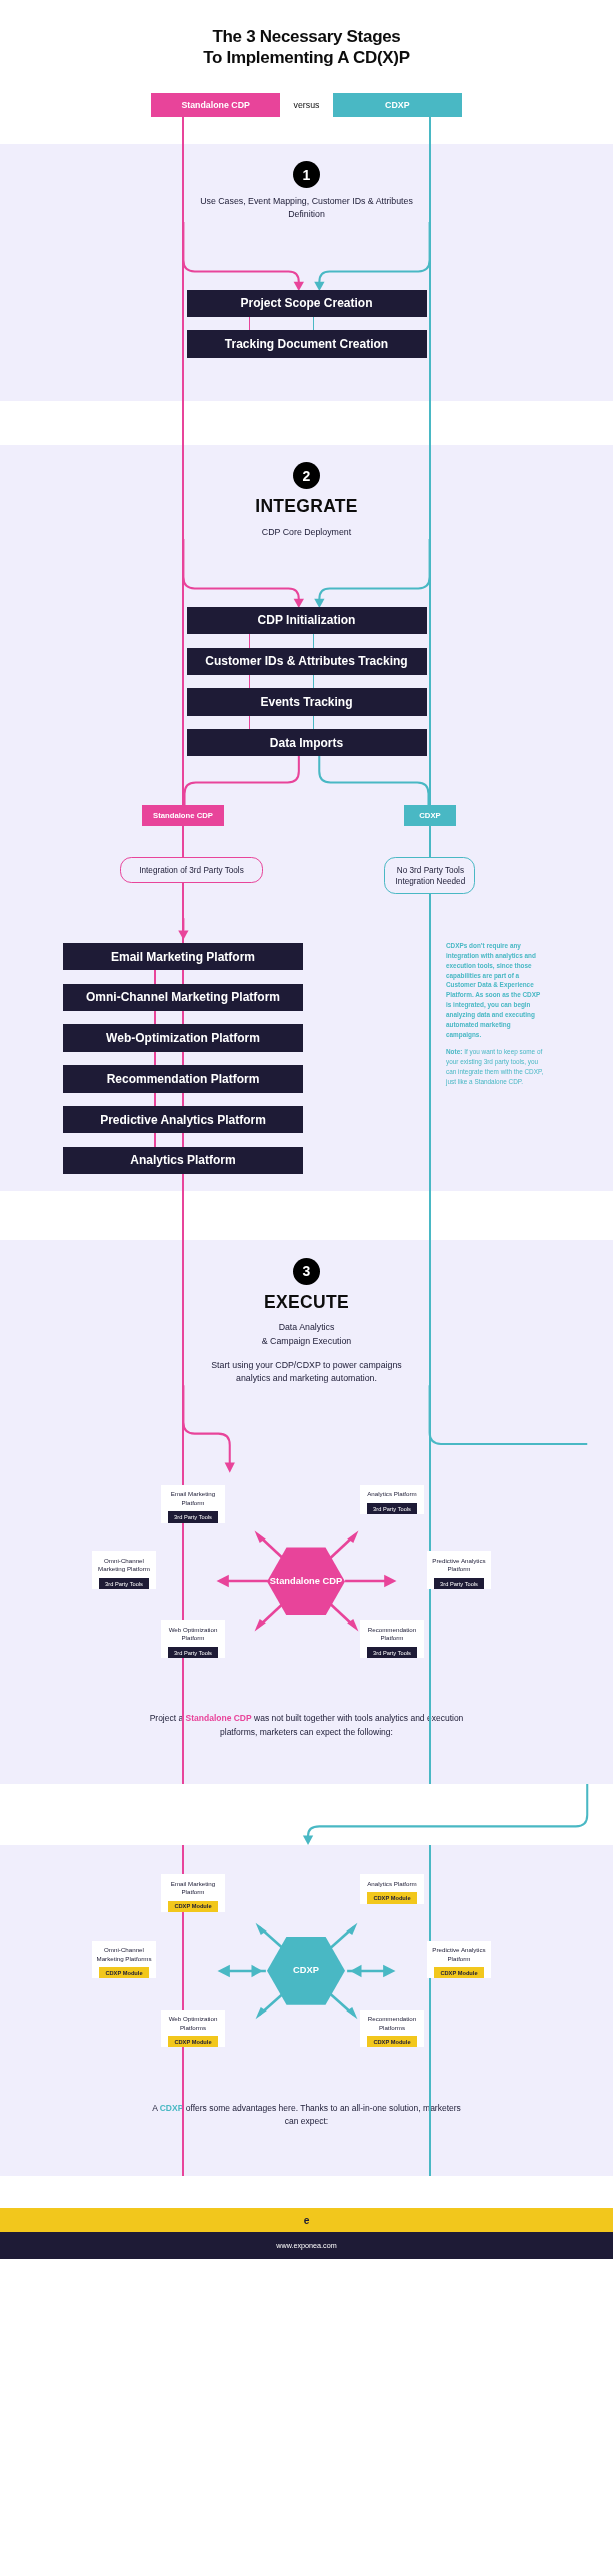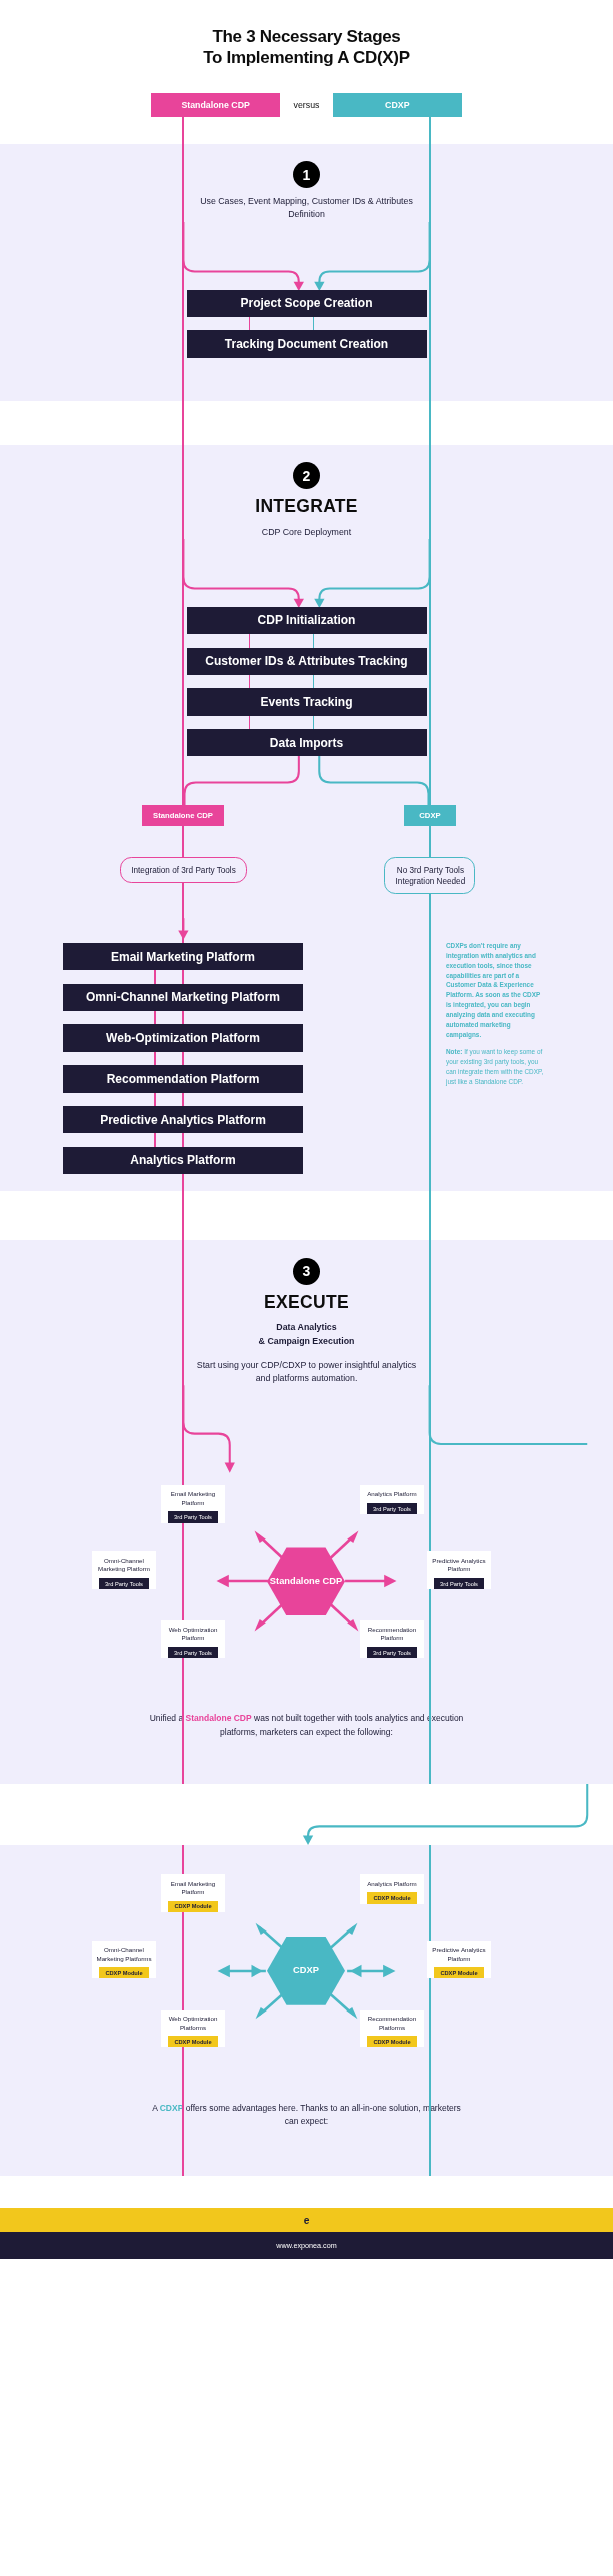--- a/index.html
+++ b/index.html
@@ -51,21 +51,21 @@
     margin:0 auto 7.2px;
   }
   .stage-name {
     font-size:17.5px; font-weight:bold; letter-spacing:0.3px;
     color:#0d0d0d; margin-bottom:8.2px;
   }
   .stage-sub {
     font-size:8.8px; line-height:1.5; color:#1c1b35;
     max-width:216px; margin:0 auto;
   }
-  .stage-sub.bold { font-weight:bold; }
+  .stage-sub.bold { font-weight:normal; }
   .stage-desc {
     font-size:8.8px; line-height:1.5; color:#1c1b35;
     max-width:222px; margin:11.3px auto 0;
   }
 
   
   .converge { position:relative; height:68px; }
   .converge svg { position:absolute; left:0; top:0; }
 
   
@@ -90,21 +90,21 @@
     color:#fff; font-weight:bold; font-size:7.7px;
     padding:5.7px 0; text-align:center;
   }
   .pill.pink { background:#e8449a; width:82px; }
   .pill.teal { background:#49b8c4; width:52px; }
 
   .round-box {
     border:1.5px solid; border-radius:11.3px; background:#f0eefc;
     font-size:8.2px; padding:6.2px 8.2px; text-align:center; line-height:1.35;
   }
-  .round-box.pink { border-color:#e8449a; width:127px; }
+  .round-box.pink { border-color:#e8449a; width:143px; }
   .round-box.teal { border-color:#49b8c4; width:91px;padding-left:10px; }
 
   
   .note-block {
     width:101px; font-size:6.4px; line-height:1.55; color:#49b8c4;
   }
   .note-block .strongpara { font-weight:bold; }
   .note-block .notepara { margin-top:7.2px; }
   .note-block .notepara b { font-weight:bold; }
 
@@ -289,21 +289,21 @@
     </div>
 
     <div class="band-white" style="height:49px;"></div>
 
     <div class="band-lav" style="padding:17.5px 0 0;">
       <div class="stage">
         <div class="badge">3</div>
         <div class="stage-name">EXECUTE</div>
         <div class="stage-sub bold">Data Analytics</div>
         <div class="stage-sub bold">&amp; Campaign Execution</div>
-        <div class="stage-desc">Start using your CDP/CDXP to power insightful analytics and platforms automation.</div>
+        <div class="stage-desc">Start using your CDP/CDXP to power campaigns analytics and marketing automation.</div>
       </div>
 
       <div style="position:relative;height:88px;">
         <svg width="613" height="88" viewBox="0 0 1190 170">
           <path d="M356 0 L356 72 Q356 94 378 94 L424 94 Q446 94 446 116 L446 152" stroke="#e8449a" stroke-width="4" fill="none"></path>
           <polygon points="436 150, 456 150, 446 170" fill="#e8449a"></polygon>
           <path d="M834 0 L834 92 Q834 114 856 114 L1140 114" stroke="#49b8c4" stroke-width="4" fill="none"></path>
         </svg>
       </div>
 
@@ -351,21 +351,21 @@
           <div class="cname">Recommendation Platform</div>
           <div class="badge-tool">3rd Party Tools</div>
         </div>
 
         <div class="hex pink" style="left:267px;top:74px;">Standalone CDP</div>
       </div>
 
       <div style="height:23px;"></div>
 
       <div class="result-intro">
-        <span>Unified a </span><span class="hl-pink">Standalone CDP</span><span> was not built together with tools analytics and execution platforms, marketers can expect the following:</span>
+        <span>Project a </span><span class="hl-pink">Standalone CDP</span><span> was not built together with tools analytics and execution platforms, marketers can expect the following:</span>
       </div>
 
       <div style="height:33px;"></div>
     </div>
 
     <div class="band-white" style="position:relative;height:61px;">
       <svg width="613" height="61" viewBox="0 0 1190 118">
         <path d="M1140 0 L1140 60 Q1140 82 1118 82 L620 82 Q598 82 598 100 L598 104" stroke="#49b8c4" stroke-width="4" fill="none"></path>
         <polygon points="588 100, 608 100, 598 118" fill="#49b8c4"></polygon>
       </svg>

